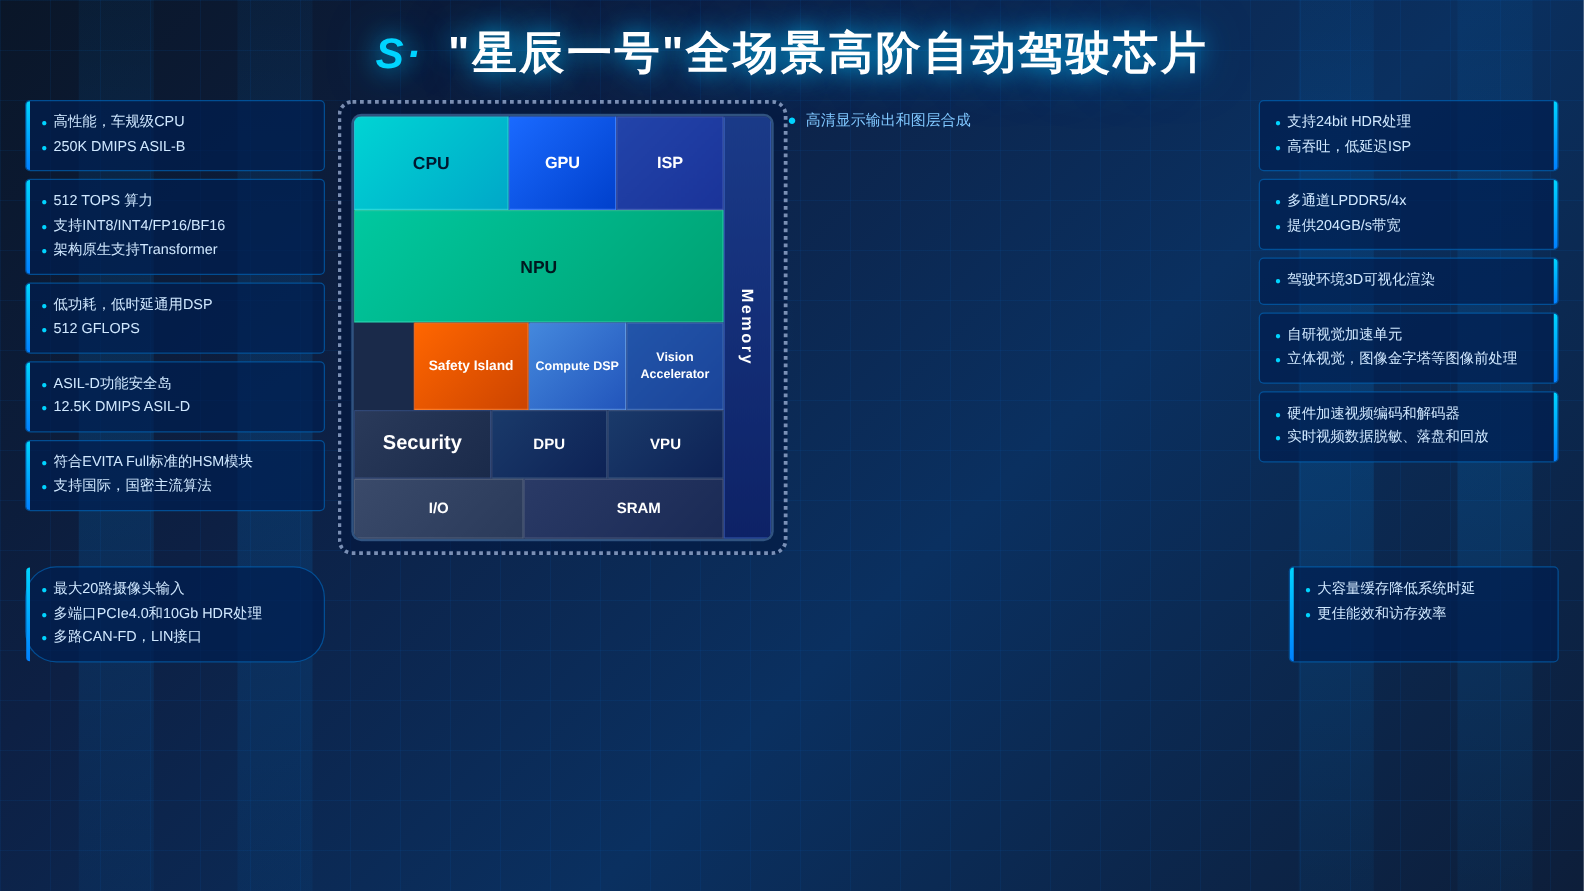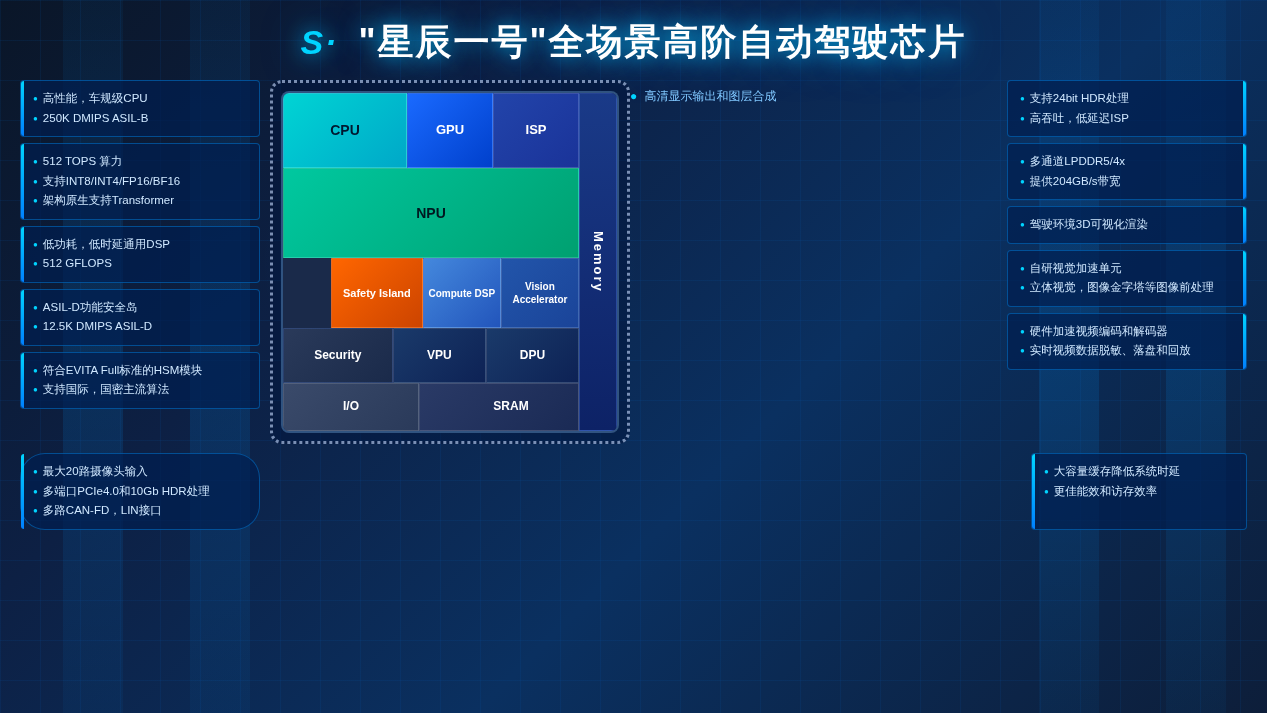--- a/index.html
+++ b/index.html
@@ -199,21 +199,21 @@
       background: linear-gradient(135deg, #2255aa 0%, #1a4499 100%);
       flex: 1;
       height: 70px;
       font-size: 11px;
     }
 
     .block-security {
       background: linear-gradient(135deg, #2a3a5a 0%, #1a2a4a 100%);
       flex: 1.2;
       height: 55px;
-      font-size: 12px;
+      font-size: 16px;
       border: 1px solid rgba(100,150,255,0.2);
     }
     .block-dpu {
       background: linear-gradient(135deg, #1a3a6a 0%, #0d2255 100%);
       flex: 1;
       height: 55px;
       font-size: 12px;
     }
     .block-vpu {
       background: linear-gradient(135deg, #1a3a6a 0%, #0d2255 100%);
@@ -382,25 +382,25 @@
                 </div>
                 <div class="chip-block block-vision-acc">
                   <span class="chip-block-label" style="font-size:10px;">Vision Accelerator</span>
                 </div>
               </div>
 
               <div style="display:flex;">
                 <div class="chip-block block-security">
                   <span class="chip-block-label">Security</span>
                 </div>
+                <div class="chip-block block-dpu">
+                  <span class="chip-block-label">DPU</span>
+                </div>
                 <div class="chip-block block-vpu">
                   <span class="chip-block-label">VPU</span>
-                </div>
-                <div class="chip-block block-dpu">
-                  <span class="chip-block-label">DPU</span>
                 </div>
               </div>
 
               <div style="display:flex;">
                 <div class="chip-block block-io">
                   <span class="chip-block-label">I/O</span>
                 </div>
                 <div class="chip-block block-sram">
                   <span class="chip-block-label">SRAM</span>
                 </div>

